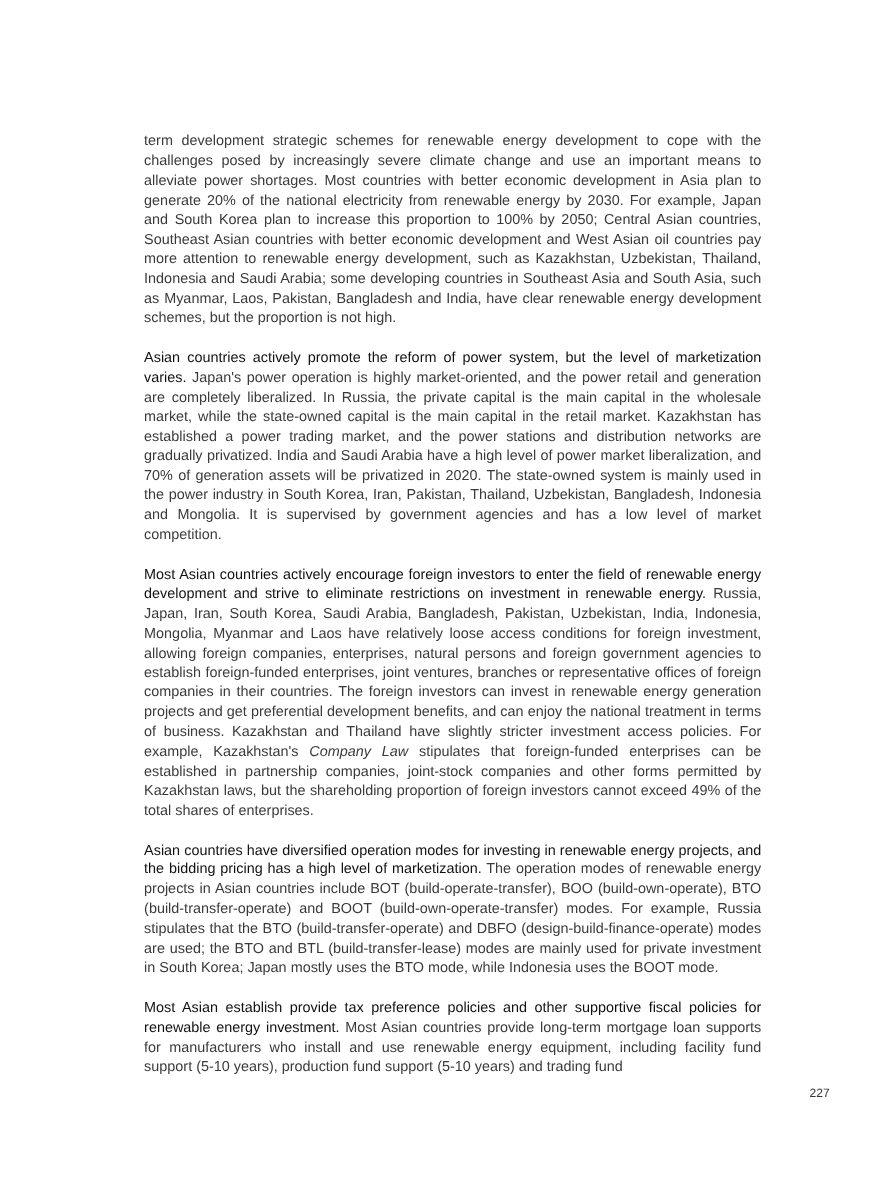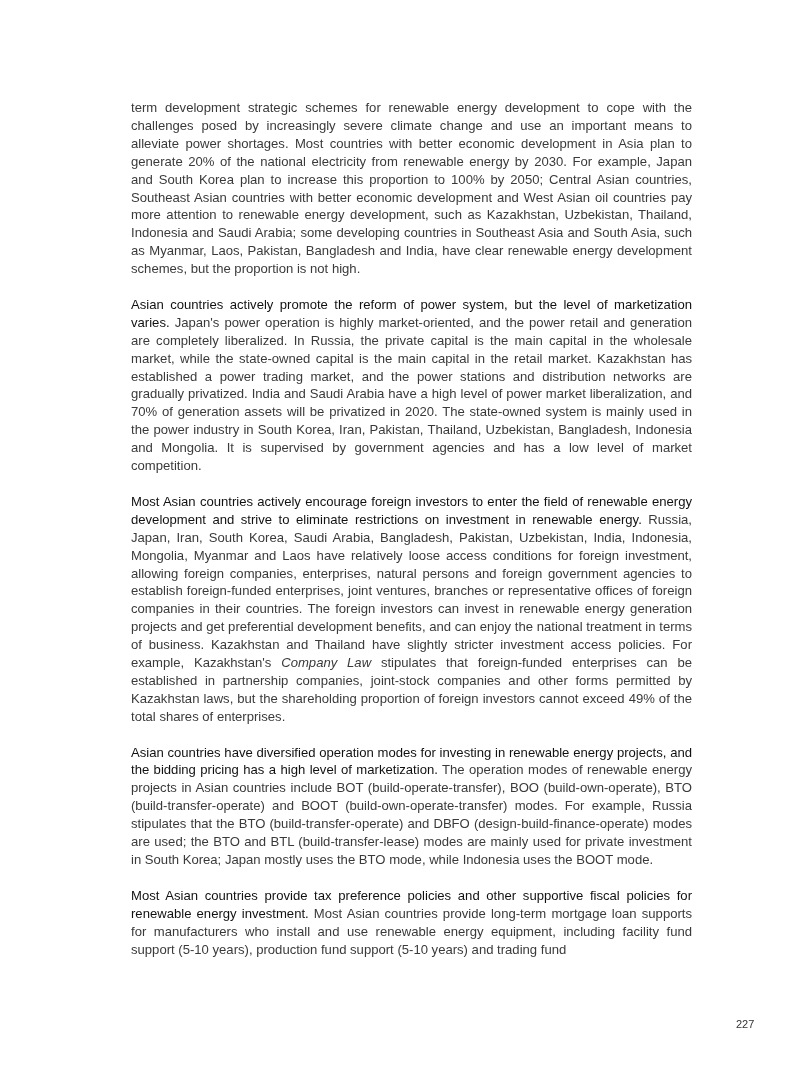--- a/index.html
+++ b/index.html
@@ -1,39 +1,39 @@
 <!DOCTYPE html>
 <html><head>
   <meta charset="utf-8">
   <style>
     html, body { margin: 0; padding: 0; background: #ffffff; }
     body { width: 793px; height: 1077px; position: relative; overflow: hidden; }
-    .page { position: absolute; left: 131px; top: 99px; width: 561px;
+    .page { position: absolute; left: 131px; top: 119px; width: 561px;
       font-family: "Liberation Sans", sans-serif; font-size: 13.1px; line-height: 17.9px;
       color: #3a3a3a; text-align: justify; }
     .para { margin: 0 0 17.9px 0; }
     .lead { font-weight: normal; color: #111111; }
-    .page-number { position: absolute; left: 736px; top: 1018px; font-family: "Liberation Sans", sans-serif;
+    .page-number { position: absolute; left: 736px; top: 988px; font-family: "Liberation Sans", sans-serif;
       font-size: 11px; color: #333333; }
     i { }
   </style>
 </head>
 <body>
 
 <div class="page">
   <p class="para">
     <span>term development strategic schemes for renewable energy development to cope with the challenges posed by increasingly severe climate change and use an important means to alleviate power shortages. Most countries with better economic development in Asia plan to generate 20% of the national electricity from renewable energy by 2030. For example, Japan and South Korea plan to increase this proportion to 100% by 2050; Central Asian countries, Southeast Asian countries with better economic development and West Asian oil countries pay more attention to renewable energy development, such as Kazakhstan, Uzbekistan, Thailand, Indonesia and Saudi Arabia; some developing countries in Southeast Asia and South Asia, such as Myanmar, Laos, Pakistan, Bangladesh and India, have clear renewable energy development schemes, but the proportion is not high.</span>
   </p>
   <p class="para">
     <span class="lead">Asian countries actively promote the reform of power system, but the level of marketization varies.</span><span> Japan's power operation is highly market-oriented, and the power retail and generation are completely liberalized. In Russia, the private capital is the main capital in the wholesale market, while the state-owned capital is the main capital in the retail market. Kazakhstan has established a power trading market, and the power stations and distribution networks are gradually privatized. India and Saudi Arabia have a high level of power market liberalization, and 70% of generation assets will be privatized in 2020. The state-owned system is mainly used in the power industry in South Korea, Iran, Pakistan, Thailand, Uzbekistan, Bangladesh, Indonesia and Mongolia. It is supervised by government agencies and has a low level of market competition.</span>
   </p>
   <p class="para">
     <span class="lead">Most Asian countries actively encourage foreign investors to enter the field of renewable energy development and strive to eliminate restrictions on investment in renewable energy.</span><span> Russia, Japan, Iran, South Korea, Saudi Arabia, Bangladesh, Pakistan, Uzbekistan, India, Indonesia, Mongolia, Myanmar and Laos have relatively loose access conditions for foreign investment, allowing foreign companies, enterprises, natural persons and foreign government agencies to establish foreign-funded enterprises, joint ventures, branches or representative offices of foreign companies in their countries. The foreign investors can invest in renewable energy generation projects and get preferential development benefits, and can enjoy the national treatment in terms of business. Kazakhstan and Thailand have slightly stricter investment access policies. For example, Kazakhstan's </span><i>Company Law</i><span> stipulates that foreign-funded enterprises can be established in partnership companies, joint-stock companies and other forms permitted by Kazakhstan laws, but the shareholding proportion of foreign investors cannot exceed 49% of the total shares of enterprises.</span>
   </p>
   <p class="para">
     <span class="lead">Asian countries have diversified operation modes for investing in renewable energy projects, and the bidding pricing has a high level of marketization.</span><span> The operation modes of renewable energy projects in Asian countries include BOT (build-operate-transfer), BOO (build-own-operate), BTO (build-transfer-operate) and BOOT (build-own-operate-transfer) modes. For example, Russia stipulates that the BTO (build-transfer-operate) and DBFO (design-build-finance-operate) modes are used; the BTO and BTL (build-transfer-lease) modes are mainly used for private investment in South Korea; Japan mostly uses the BTO mode, while Indonesia uses the BOOT mode.</span>
   </p>
   <p class="para">
-    <span class="lead">Most Asian countries provide tax preference policies and other supportive fiscal policies for renewable energy investment.</span><span> Most Asian countries provide long-term mortgage loan supports for manufacturers who install and use renewable energy equipment, including facility fund support (5-10 years), production fund support (5-10 years) and trading fund</span>
+    <span class="lead">Most Asian establish provide tax preference policies and other supportive fiscal policies for renewable energy investment.</span><span> Most Asian countries provide long-term mortgage loan supports for manufacturers who install and use renewable energy equipment, including facility fund support (5-10 years), production fund support (5-10 years) and trading fund</span>
   </p>
 </div>
 
 <div class="page-number">227</div>
 
 </body></html>

